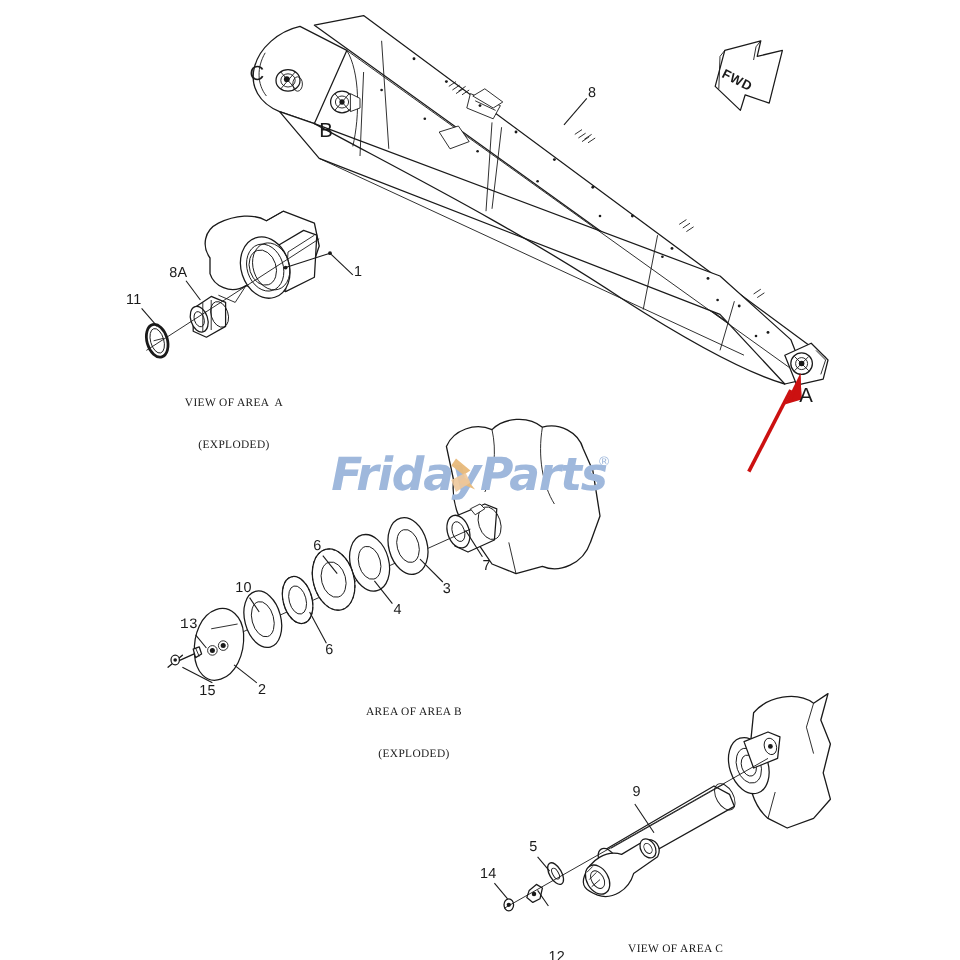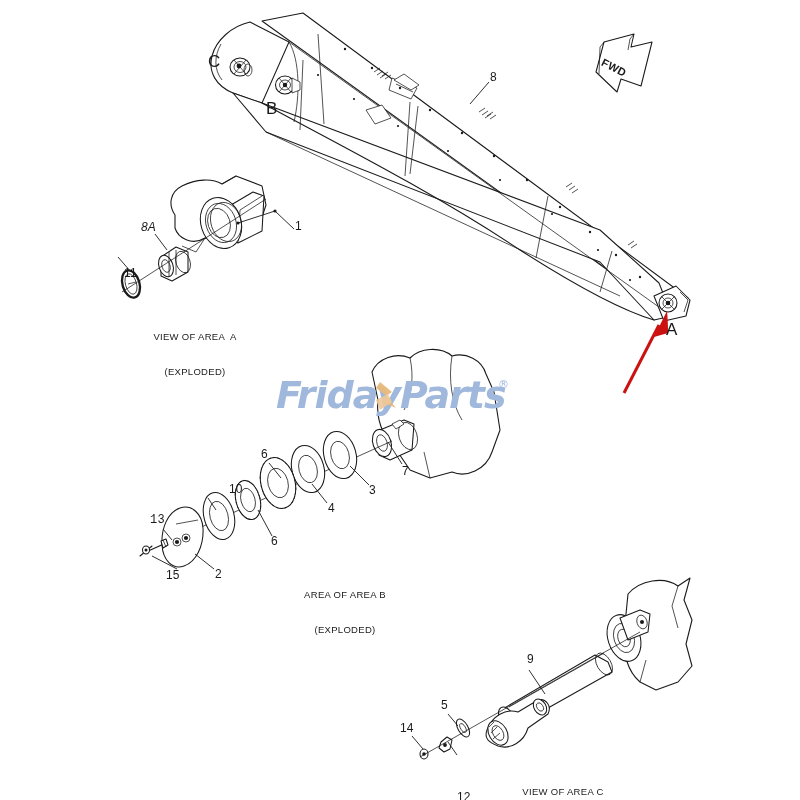--- a/index.html
+++ b/index.html
@@ -2,21 +2,21 @@
 <html><head>
 <meta charset="utf-8">
 <style>
   html,body{margin:0;padding:0;background:#ffffff;}
   body{width:800px;height:800px;overflow:hidden;font-family:"Liberation Sans",sans-serif;}
   #stage{position:relative;width:800px;height:800px;background:#fff;}
   svg#art{position:absolute;left:0;top:0;width:800px;height:800px;}
   .lbl{position:absolute;font-family:"Liberation Sans",sans-serif;color:#1a1a1a;white-space:pre;}
   .numlbl{font-size:12px;font-weight:400;letter-spacing:0.2px;}
   .biglbl{font-size:17px;font-weight:400;}
-  .caption{font-size:9.5px;line-height:11.5px;text-align:center;letter-spacing:0.3px;}
+  .caption{font-size:9.5px;line-height:11.5px;text-align:center;letter-spacing:0.3px;font-family:Liberation Serif, serif;}
   .fwdtxt{font-size:11px;font-weight:600;letter-spacing:0.5px;}
   .wm{position:absolute;left:276px;top:372px;width:240px;height:48px;pointer-events:none;}
   .wm-text{font-family:"DejaVu Sans",sans-serif;font-size:38px;font-weight:bold;font-style:italic;
            fill:#9fb8dc;letter-spacing:-1px;}
   .wm-reg{font-family:"DejaVu Sans",sans-serif;font-size:11px;fill:#9fb8dc;}
 </style>
 </head>
 <body>
 
 <div id="stage">
@@ -312,33 +312,33 @@
   </div>
 
   <div class="lbl numlbl" style="left:490px;top:70px;">8</div>
 
   <div class="lbl biglbl" style="left:208px;top:52px;">C</div>
   <div class="lbl biglbl" style="left:266px;top:99px;">B</div>
   <div class="lbl biglbl" style="left:666px;top:320px;">A</div>
 
   <div class="lbl fwdtxt" style="left:605px;top:56px;transform:rotate(27deg);transform-origin:0 0;">FWD</div>
 
-  <div class="lbl numlbl" style="left:124px;top:242px;margin-top:24px;">11</div>
-  <div class="lbl numlbl" style="left:141px;top:220px;font-style:italic;">8A</div>
+  <div class="lbl numlbl" style="left:105px;top:242px;">11</div>
+  <div class="lbl numlbl" style="left:141px;top:220px;">8A</div>
   <div class="lbl numlbl" style="left:295px;top:219px;">1</div>
 
   <div class="lbl caption" style="left:145px;top:308px;width:100px;">
     <div>VIEW OF AREA  A</div>
     <div>(EXPLODED)</div>
   </div>
 
   <div class="lbl numlbl" style="left:150px;top:513px;font-family:Liberation Mono, monospace;">13</div>
   <div class="lbl numlbl" style="left:166px;top:568px;text-align:center;">15</div>
   <div class="lbl numlbl" style="left:215px;top:567px;">2</div>
-  <div class="lbl numlbl" style="left:196px;top:482px;margin-left:33px;">10</div>
+  <div class="lbl numlbl" style="left:196px;top:482px;">10</div>
   <div class="lbl numlbl" style="left:271px;top:534px;">6</div>
   <div class="lbl numlbl" style="left:261px;top:447px;">6</div>
   <div class="lbl numlbl" style="left:328px;top:501px;">4</div>
   <div class="lbl numlbl" style="left:369px;top:483px;">3</div>
   <div class="lbl numlbl" style="left:402px;top:464px;">7</div>
 
   <div class="lbl caption" style="left:295px;top:566px;width:100px;">
     <div>AREA OF AREA B</div>
     <div>(EXPLODED)</div>
   </div>

